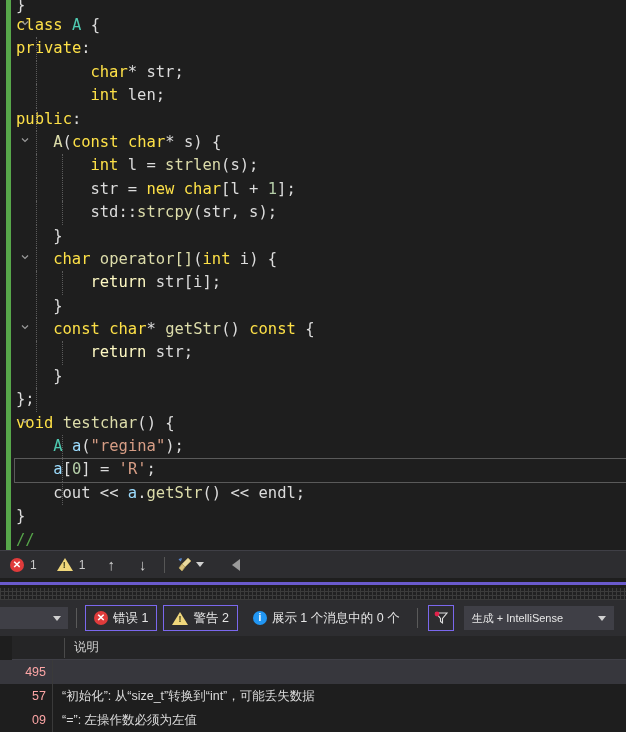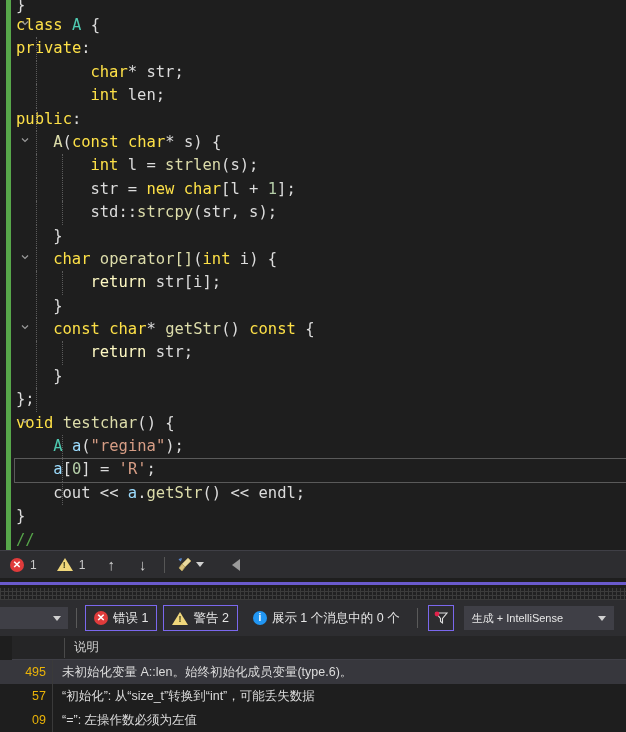--- a/index.html
+++ b/index.html
@@ -162,21 +162,21 @@
     background: #4a4a4a;
   }
   .el-header .desc { position: absolute; left: 62px; top: 3px; }
   .el-row {
     position: absolute; left: 0; width: 626px; height: 24px;
     font-size: 12.5px; color: #dcdcdc; display: flex; align-items: center;
   }
   .el-row.r0 { top: 60px; background: #37373d; }
   .el-row.r1 { top: 84px; background: #1e1e1e; }
   .el-row.r2 { top: 108px; background: #1e1e1e; }
-  .el-row .code { width: 52px; text-align: right; padding-right: 6px; color: #eab308; }
+  .el-row .code { width: 52px; text-align: right; padding-right: 6px; color: #fca5a5; }
   .el-row .msg  { padding-left: 10px; }
   .sep-v {
     position: absolute; left: 52px; top: 0; width: 1px; height: 24px;
     background: #3a3a3a;
   }
 </style>
 </head>
 <body>
 
 <div id="app">
@@ -262,21 +262,20 @@
     </div>
 
     <div class="el-header">
       <span class="colsep"></span>
       <span class="desc">说明</span>
     </div>
 
     <div class="el-row r0">
       <span class="code">495</span>
       <span class="sep-v"></span>
-      <span class="msg">未初始化变量 A::len。始终初始化成员变量(type.6)。</span>
     </div>
 
     <div class="el-row r1">
       <span class="code">57</span>
       <span class="sep-v"></span>
       <span class="msg">“初始化”: 从“size_t”转换到“int”，可能丢失数据</span>
     </div>
 
     <div class="el-row r2">
       <span class="code">09</span>

